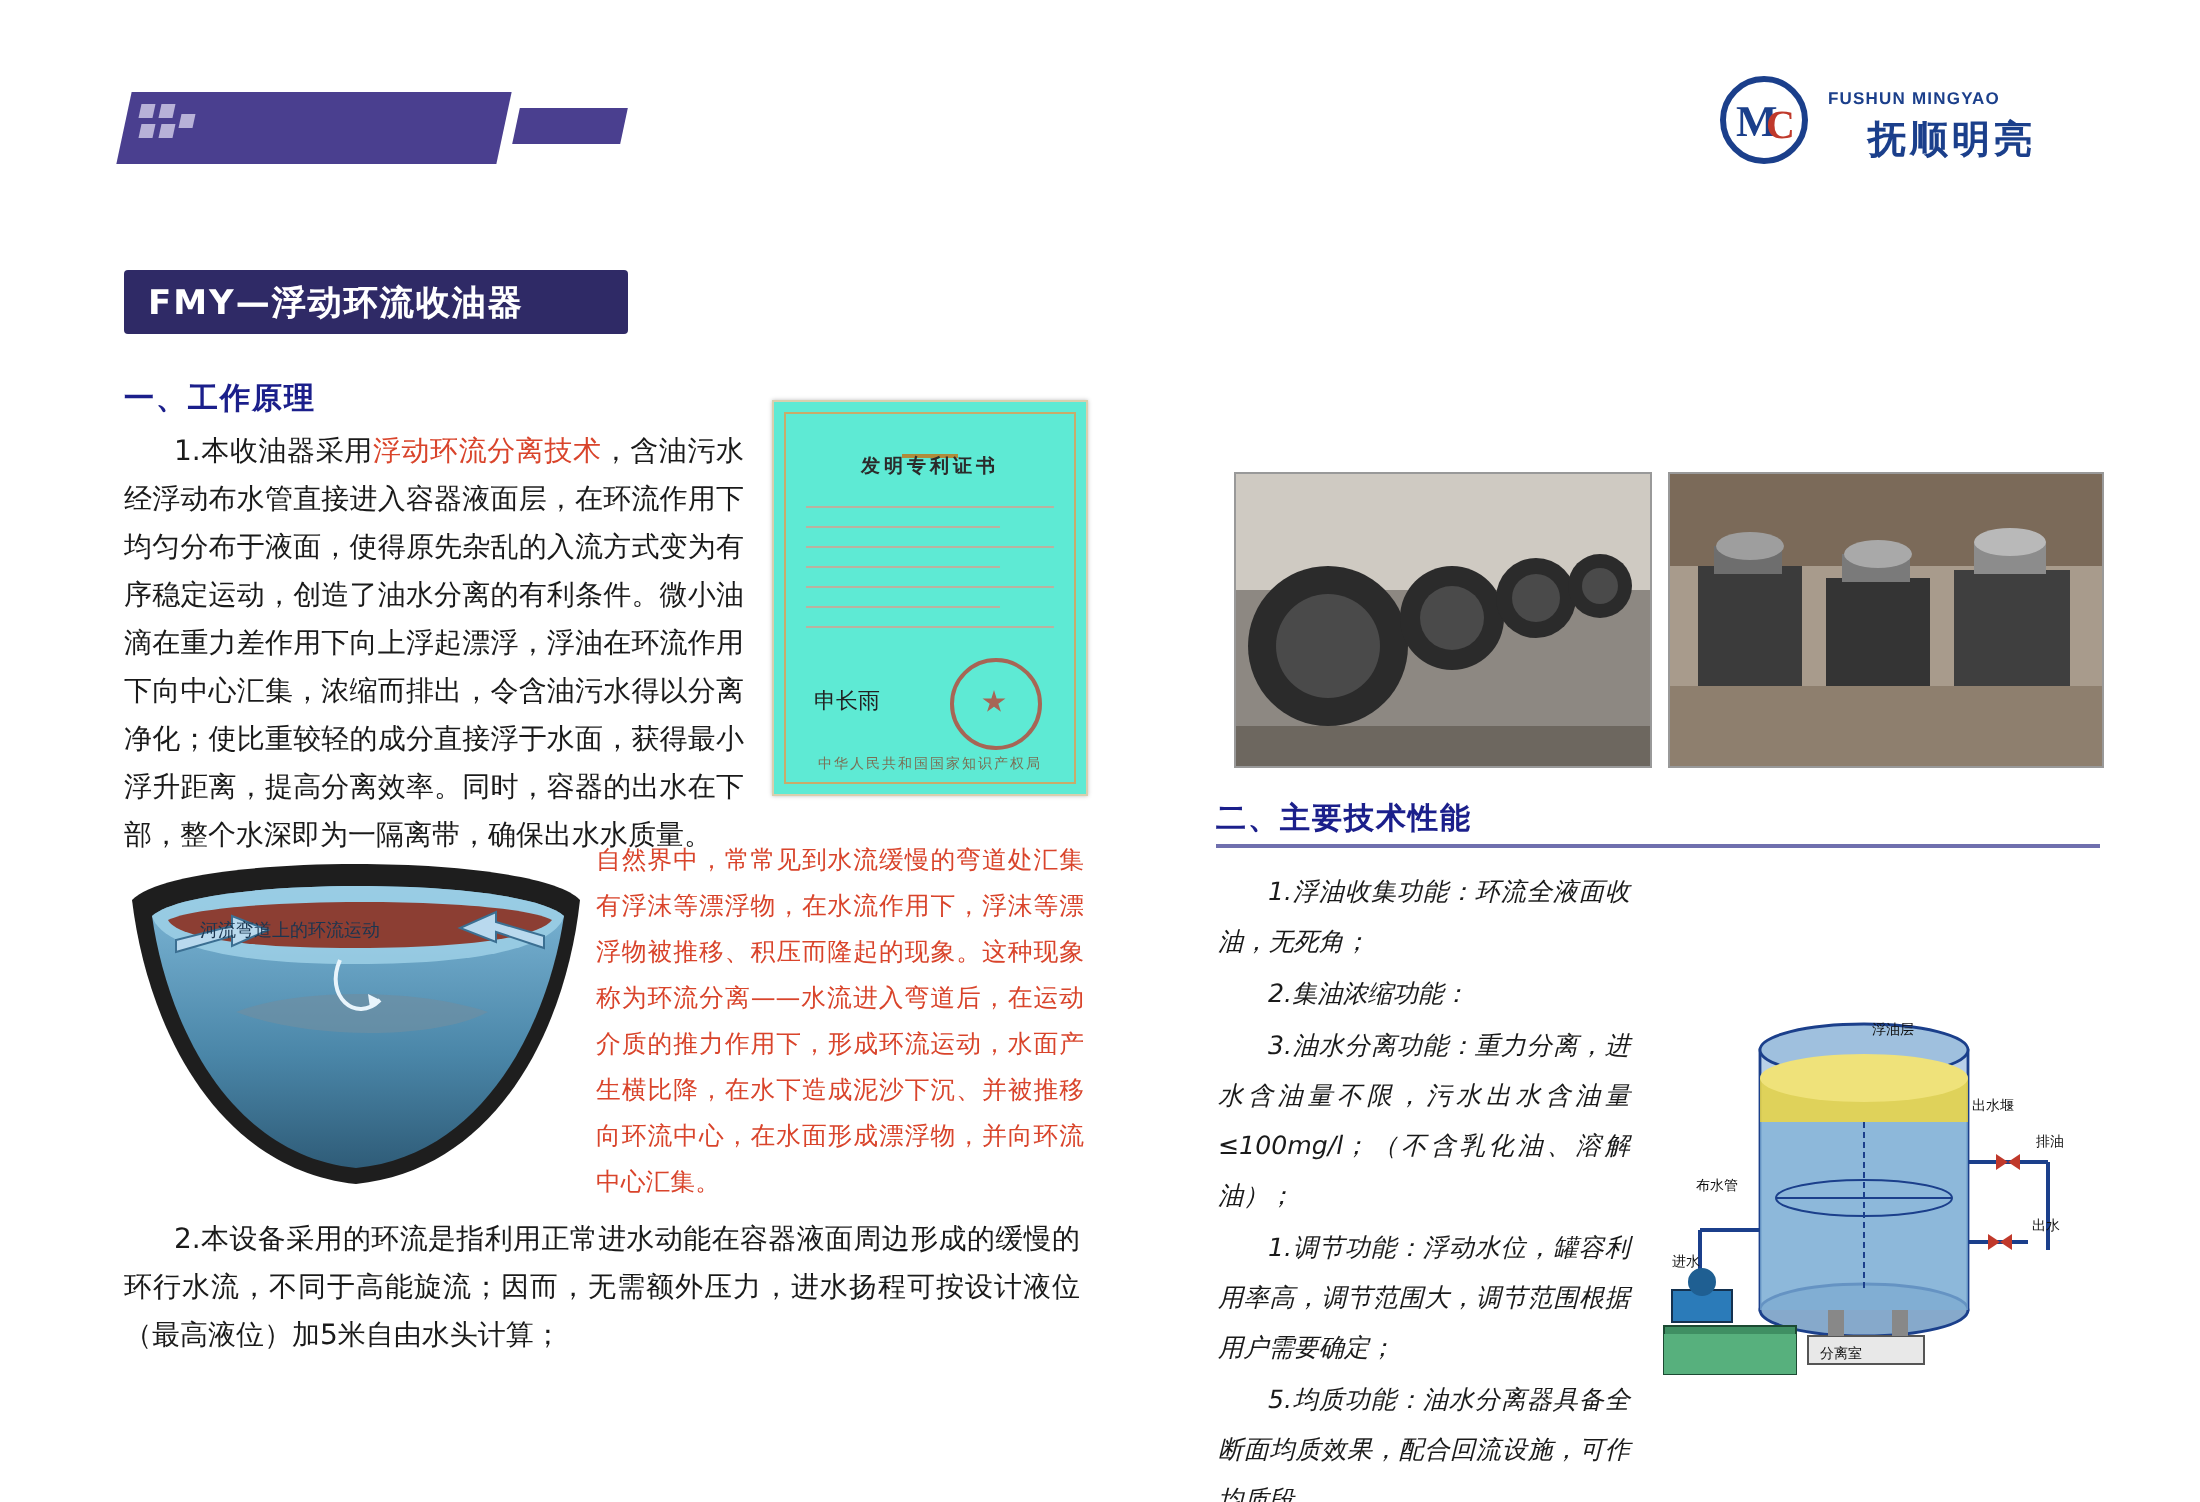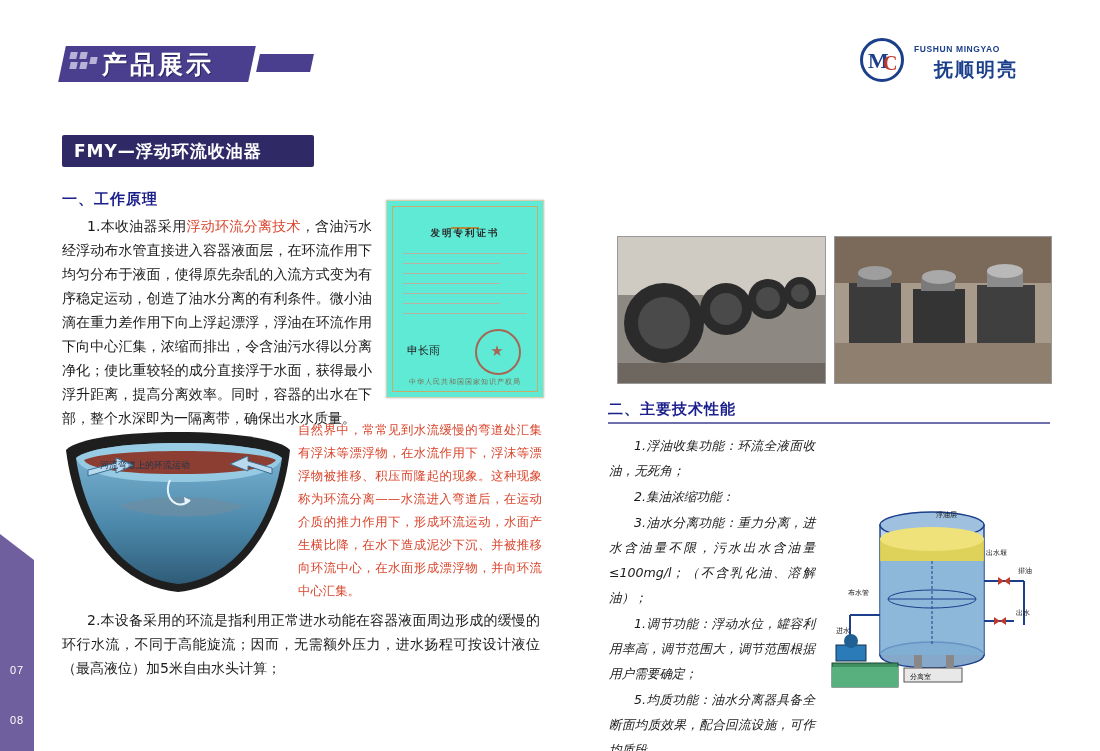--- a/index.html
+++ b/index.html
@@ -201,37 +201,31 @@
   
   .tankfig{
     position:absolute;left:818px;top:495px;width:232px;height:200px;
   }
 </style>
 </head>
 <body>
 
 <div class="page">
 
-  <div class="edge-strip">
-    <div class="edge-band"></div>
-    <div class="pagenum n1">07</div>
-    <div class="pagenum n2">08</div>
-  </div>
 
   <div class="hdr-title">
     <div class="hdr-band"></div>
     <div class="hdr-band2"></div>
     <div class="hdr-dots">
       <i style="left:0;top:0"></i>
         <i style="left:10px;top:0"></i>
       <i style="left:0;top:10px"></i>
         <i style="left:10px;top:10px"></i>
       <i style="left:20px;top:5px"></i>
     </div>
-    <div class="hdr-text">产品展示</div>
   </div>
 
   <div class="logo">
     <div class="logo-mark">
       <span class="m">M</span>
       <span class="c">C</span>
     </div>
     <div class="logo-en">FUSHUN MINGYAO</div>
     <div class="logo-cn">抚顺明亮</div>
   </div>

